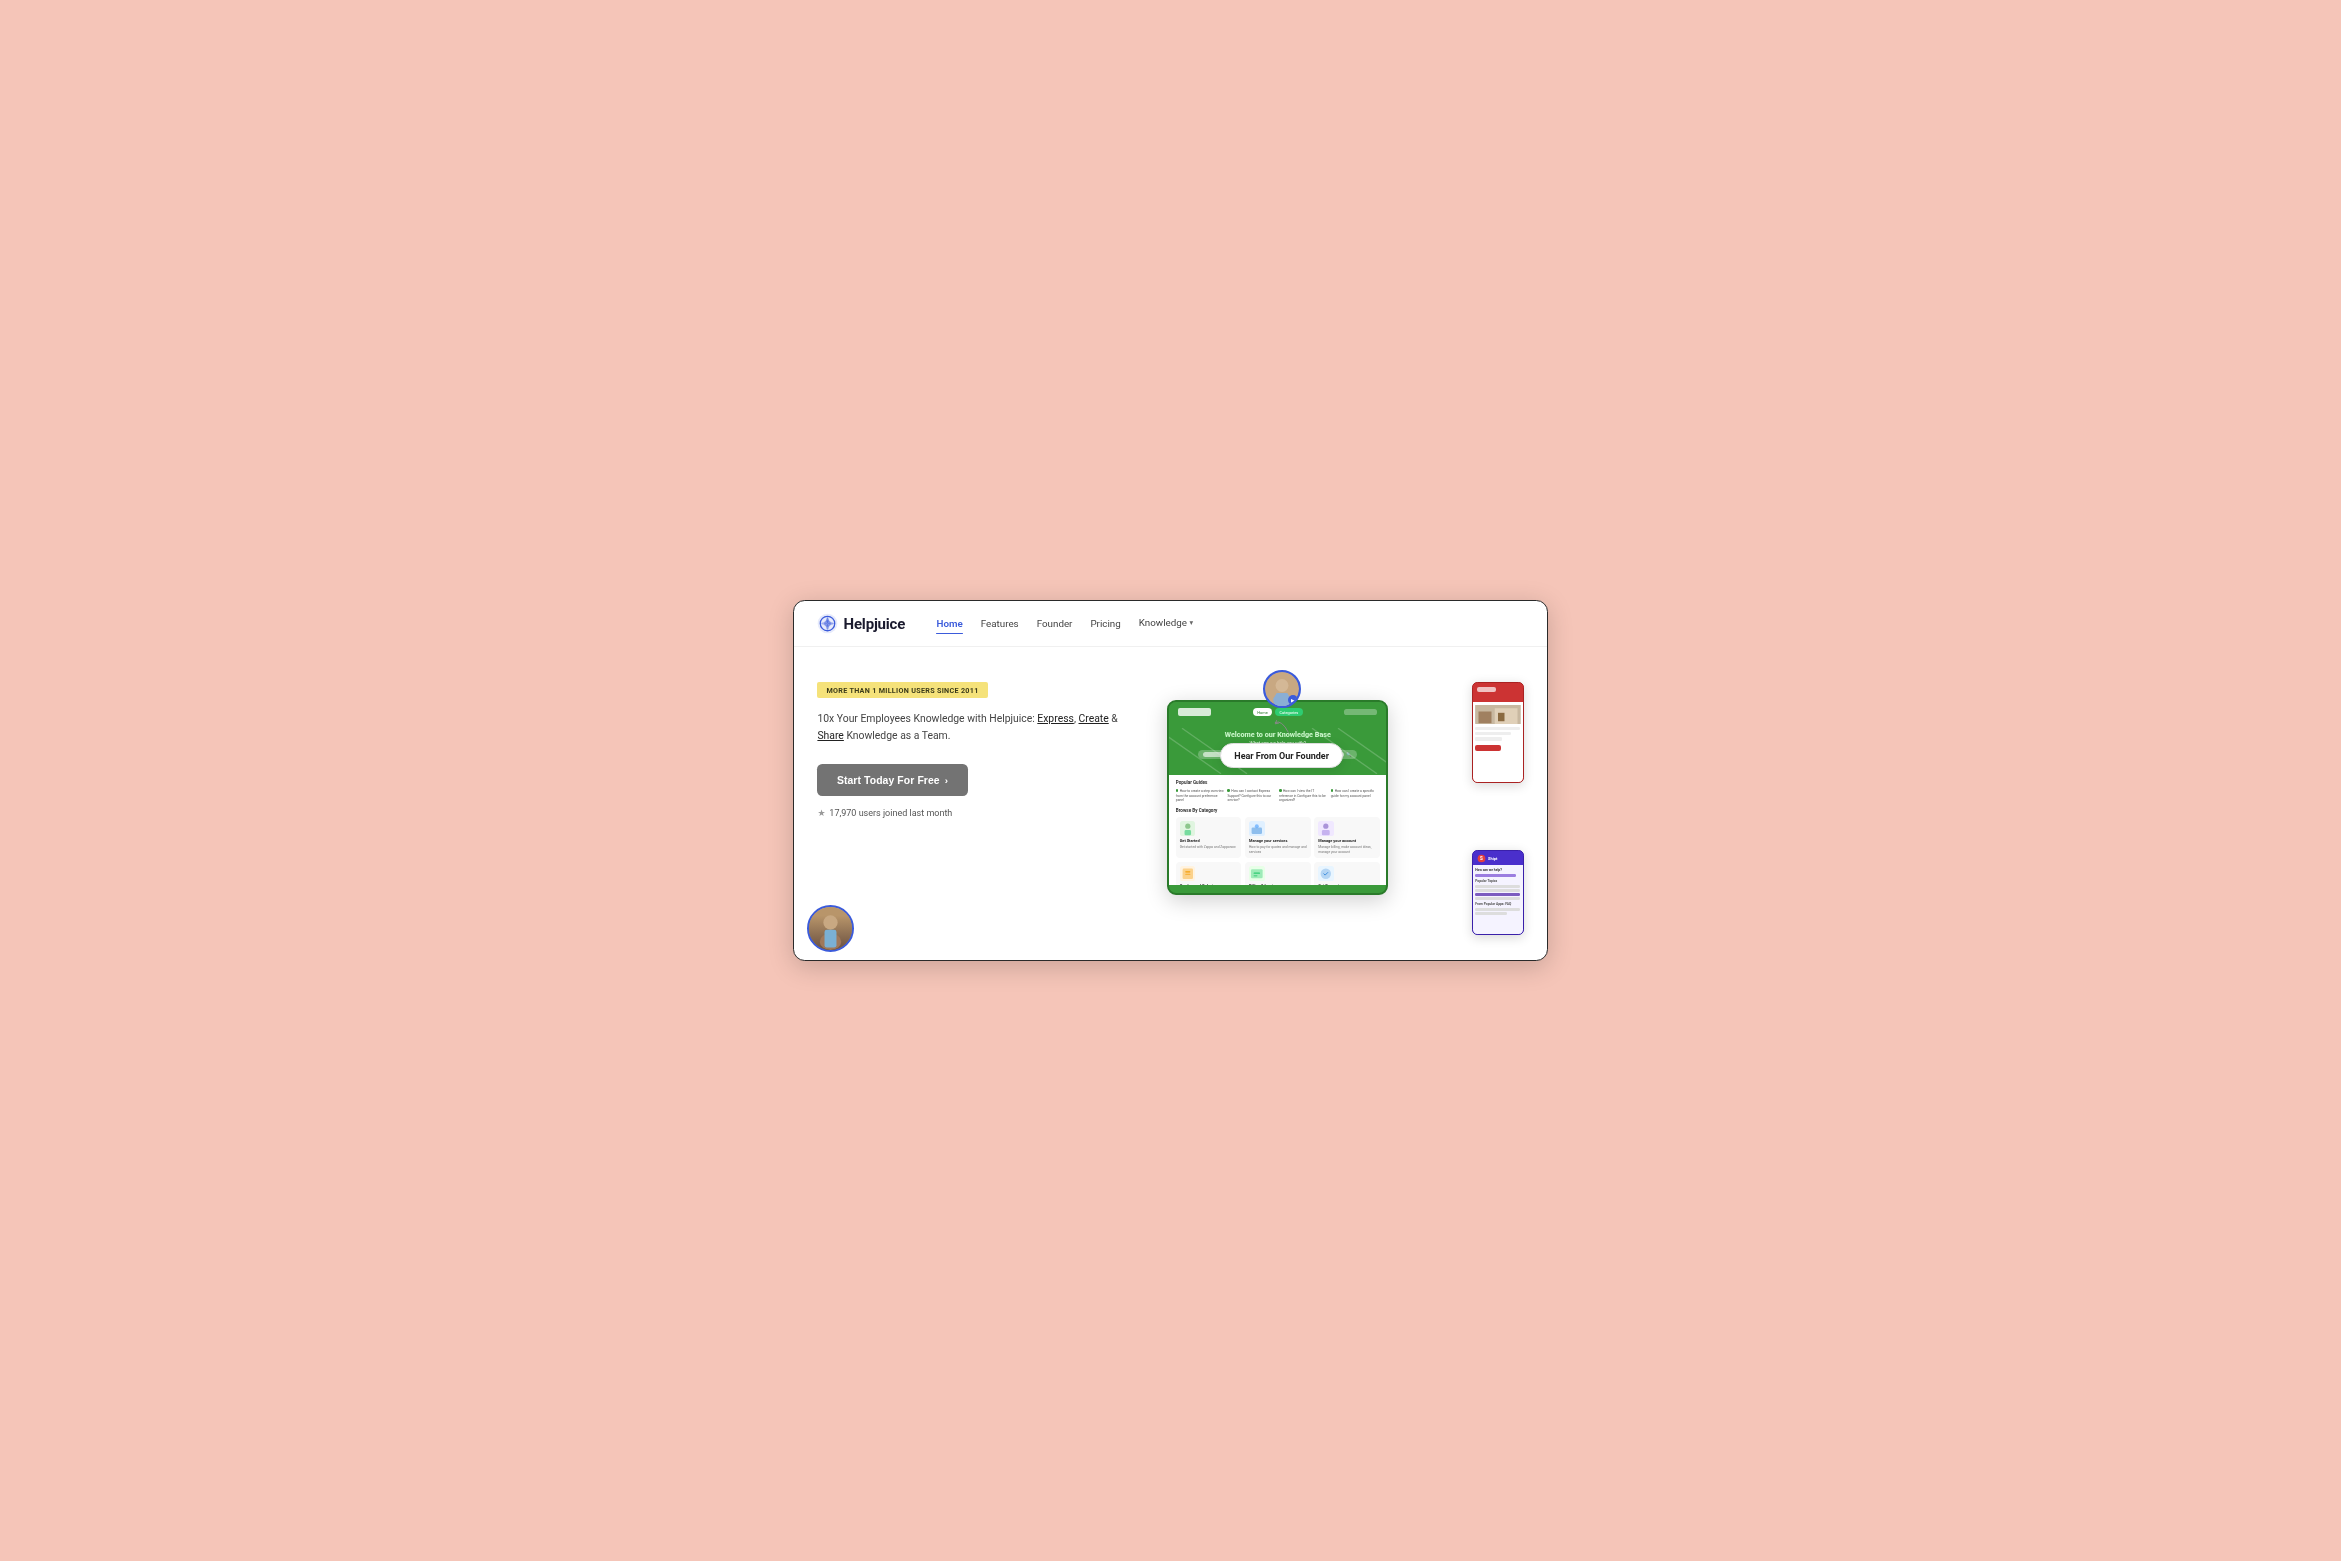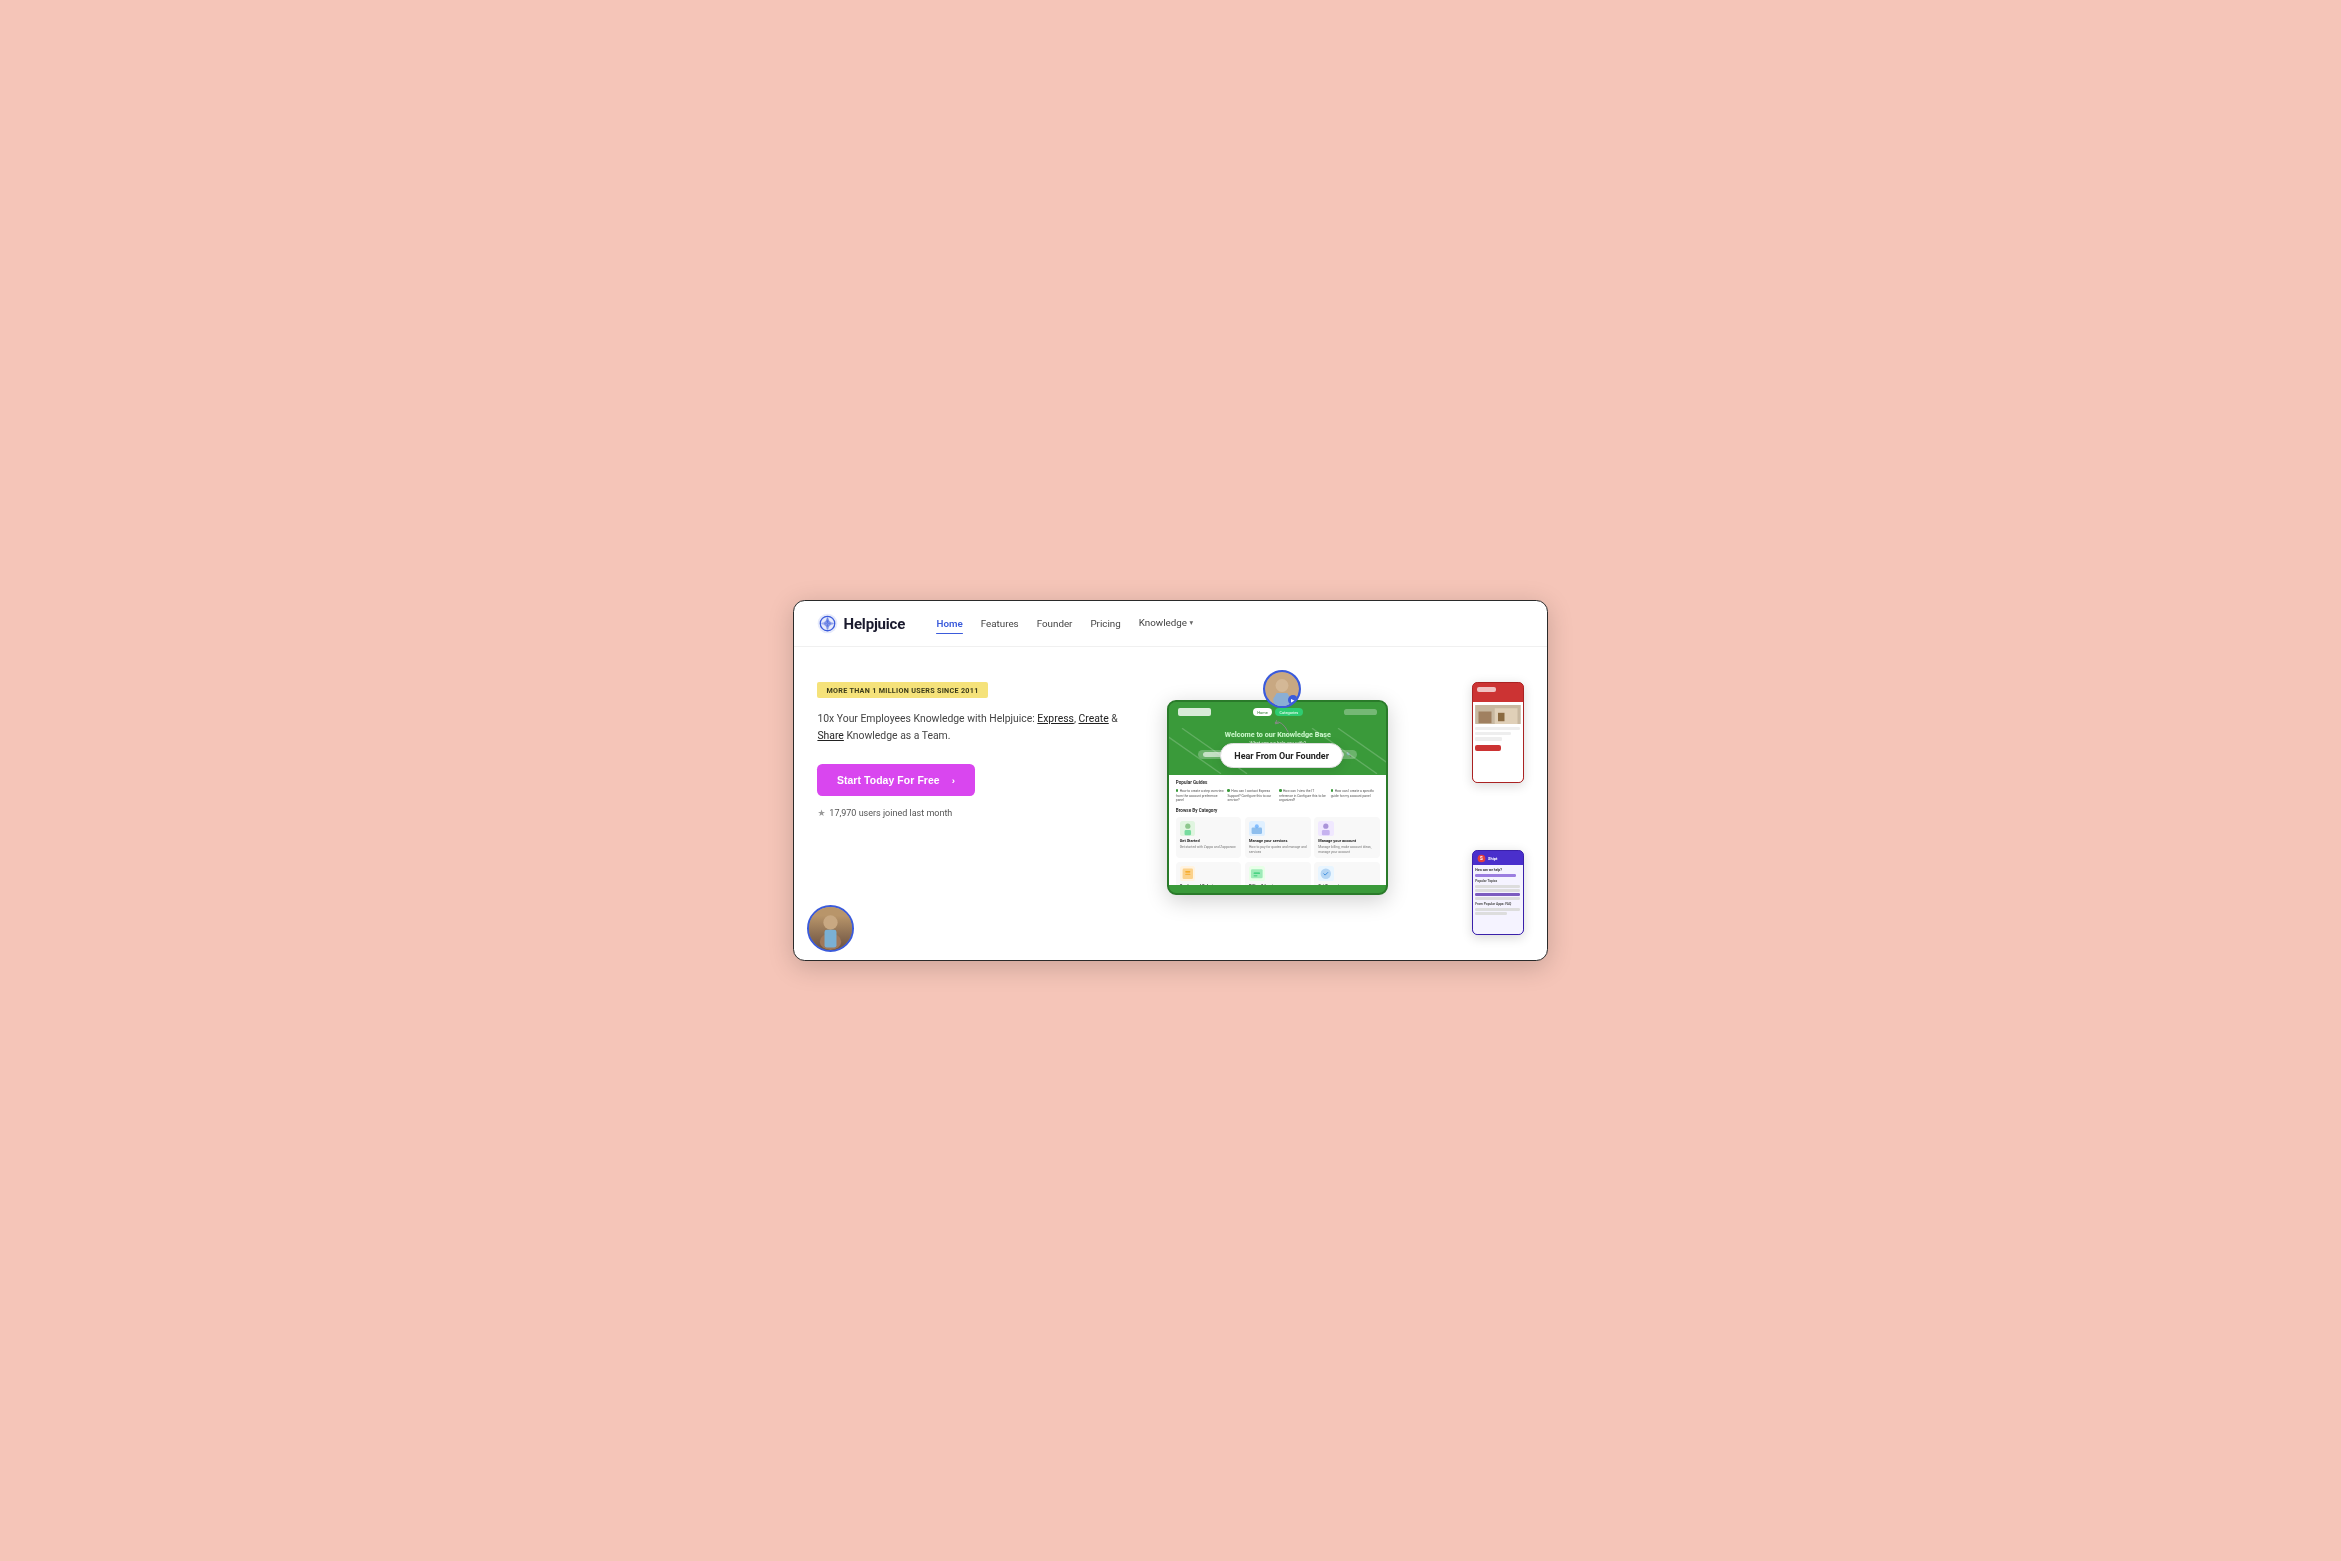--- a/index.html
+++ b/index.html
@@ -124,22 +124,22 @@
       line-height: 1.6;
       margin-bottom: 19.5px;
     }
     .hero-subtitle a {
       color: #222;
       text-decoration: underline;
     }
     .cta-button {
       display: inline-flex;
       align-items: flex-start;
-      gap: 12px;
-      background: #d946ef;
+      gap: 5px;
+      background: #737373;
       color: #fff;
       font-size: 10.4px;
       font-weight: 700;
       padding: 10.4px 19.5px;
       border-radius: 5.2px;
       cursor: pointer;
       border: none;
       margin-bottom: 11.7px;
       letter-spacing: 0.1px;
     }

